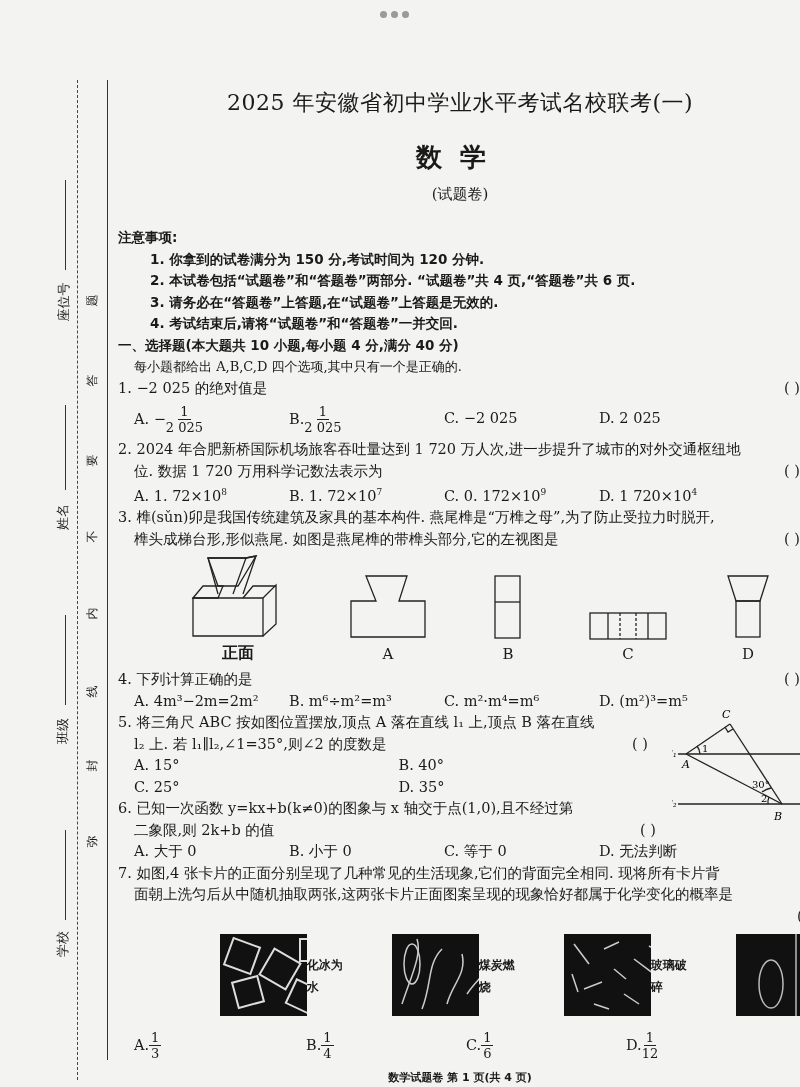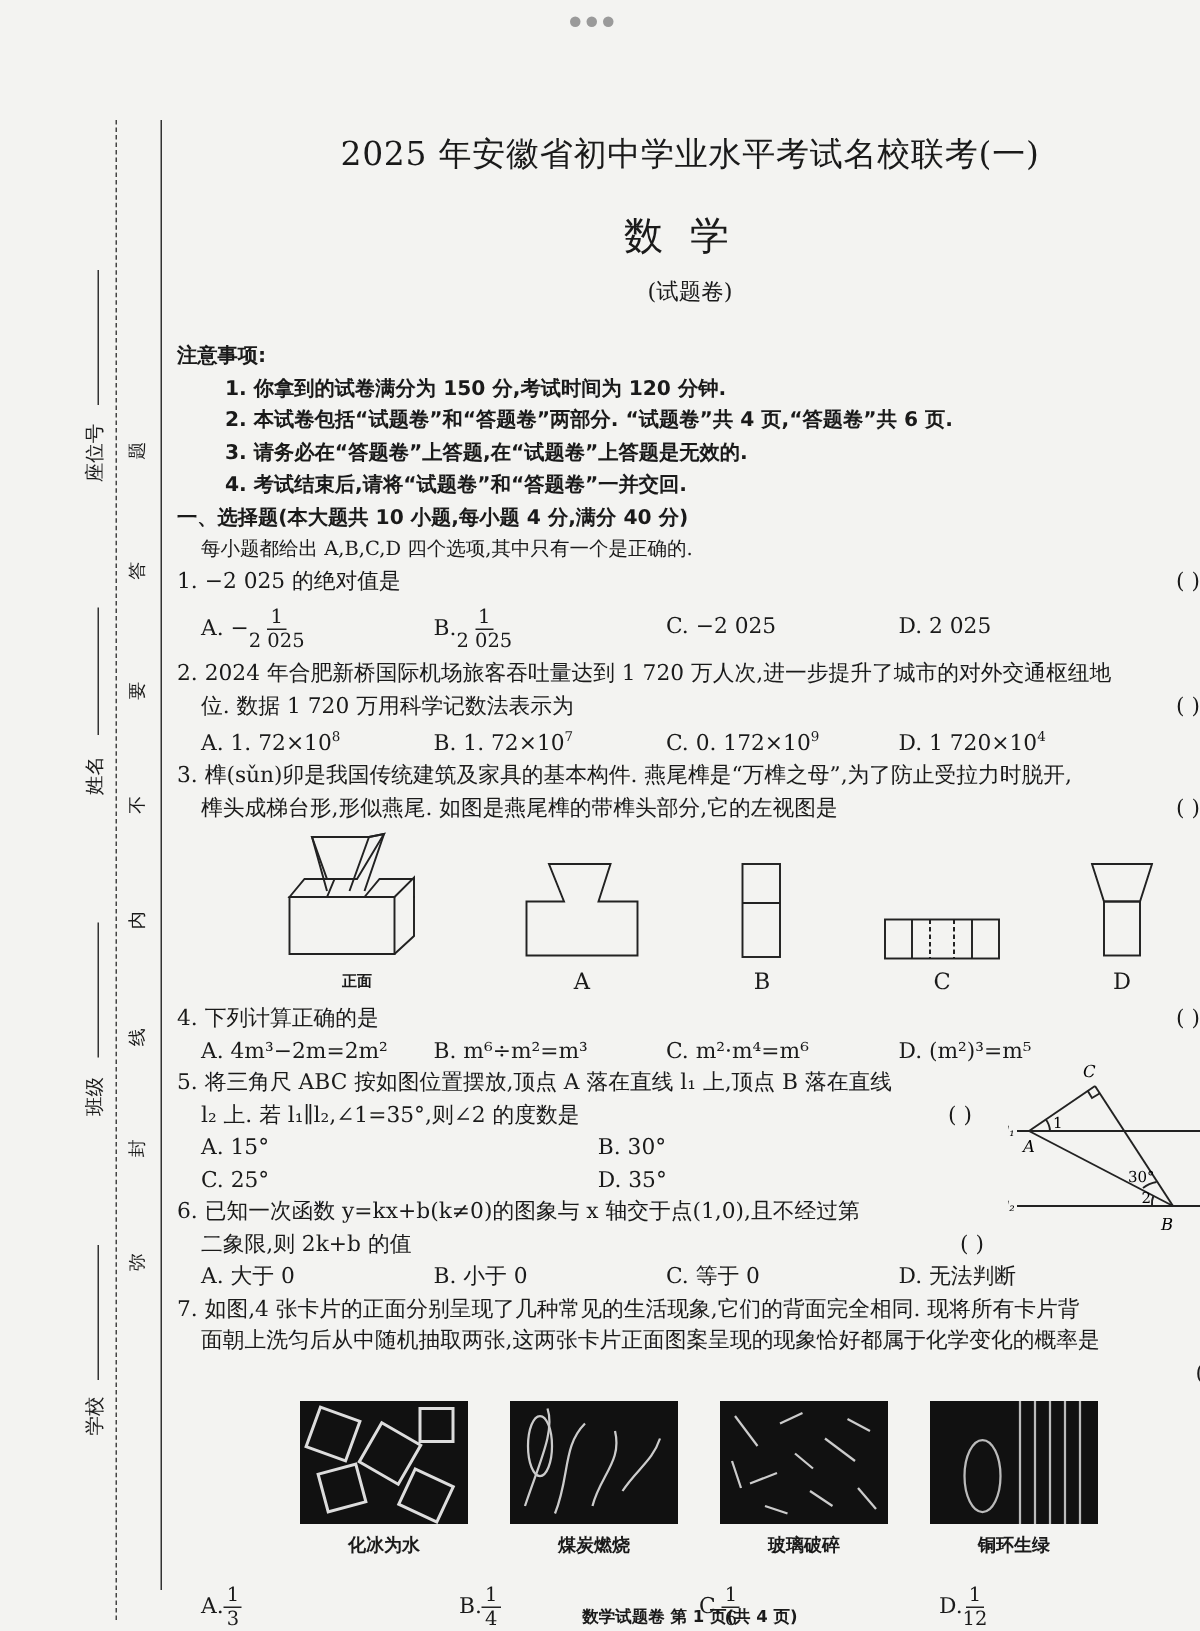--- a/index.html
+++ b/index.html
@@ -7,39 +7,39 @@
        font-family:"DejaVu Serif","Liberation Serif",serif;color:#1a1a1a;}
   .dots{position:absolute;top:11px;left:380px;display:flex;gap:4px;}
   .dots span{width:7px;height:7px;border-radius:50%;background:#9a9a9a;display:block;}
   .margin-dash{position:absolute;left:77px;top:80px;height:1000px;border-left:1px dashed #444;}
   .margin-solid{position:absolute;left:107px;top:80px;height:980px;border-left:1.5px solid #333;}
   .vlabel{position:absolute;transform:rotate(-90deg);transform-origin:center;font-size:13px;
           font-family:"DejaVu Sans",sans-serif;white-space:nowrap;}
   .vline{position:absolute;left:65px;width:1px;background:#333;}
   .seal{position:absolute;left:86px;font-size:12px;transform:rotate(-90deg);font-family:"DejaVu Sans",sans-serif;}
   .title{position:absolute;top:88px;left:120px;width:680px;text-align:center;font-size:22px;letter-spacing:0.5px;}
-  .subject{position:absolute;top:140px;left:120px;width:680px;text-align:center;font-size:26px;font-weight:normal;letter-spacing:18px;}
+  .subject{position:absolute;top:140px;left:120px;width:680px;text-align:center;font-size:26px;font-weight:bold;letter-spacing:18px;}
   .subtitle{position:absolute;top:185px;left:120px;width:680px;text-align:center;font-size:15px;}
   .content{position:absolute;left:118px;top:227px;width:690px;font-size:14.5px;line-height:21.5px;}
   .b{font-weight:bold;font-family:"DejaVu Sans",sans-serif;font-size:13.5px;}
   .note{padding-left:32px;}
   .q{position:relative;}
   .ind{padding-left:16px;}
   .paren{position:absolute;right:8px;}
   .opts{display:flex;padding-left:16px;}
   .opts>div{width:155px;}
   .opts2 > div{width:320px;}
   .frac{display:inline-flex;flex-direction:column;align-items:center;vertical-align:middle;font-size:13px;line-height:15px;}
   .frac .num{border-bottom:1px solid #222;padding:0 2px;}
   sup{font-size:9px;}
   .fig-row{display:flex;align-items:flex-end;height:115px;}
   .fig{display:flex;flex-direction:column;align-items:center;}
   .figlabel{font-size:15px;margin-top:4px;}
   .cards{display:flex;padding-left:82px;gap:28px;margin-top:8px;}
-  .card{display:flex;flex-direction:column;align-items:center;}
+  .card{display:flex;flex-direction:row;align-items:center;margin-left:20px;}
   .img{width:112px;height:82px;background:#111;position:relative;overflow:hidden;}
   .caption{font-size:12px;font-weight:bold;font-family:"DejaVu Sans",sans-serif;margin-top:4px;}
   .footer{position:absolute;top:1070px;left:120px;width:680px;text-align:center;font-size:11px;font-weight:bold;font-family:"DejaVu Sans",sans-serif;}
   .tri{position:absolute;left:672px;top:704px;}
 </style>
 </head>
 <body>
 
 <div class="dots">
     <span></span>
@@ -121,21 +121,21 @@
         <g fill="none" stroke="#222" stroke-width="1.3">
           <polygon points="20,0 58,0 68,-2 50,28 40,28 30,28" transform="translate(0,4)"></polygon>
           <polygon points="5,40 15,28 35,28 30,40" transform="translate(0,4)"></polygon>
           <polygon points="5,40 75,40 75,78 5,78" transform="translate(0,4)"></polygon>
           <polyline points="75,40 88,27 88,66 75,78" transform="translate(0,4)"></polyline>
           <polyline points="55,40 65,28 88,28" transform="translate(0,4)"></polyline>
           <polyline points="30,40 20,4 58,4 45,40" transform="translate(0,0)"></polyline>
           <polyline points="58,4 68,2 55,40"></polyline>
         </g>
       </svg>
-      <span style="font-size:10px;font-weight:bold;font-family:Liberation Sans, sans-serif">正面</span>
+      <span style="font-size:16px;font-weight:bold;font-family:Liberation Mono, monospace">正面</span>
     </div>
     <div class="fig" style="width:110px;margin-left:20px">
       <svg width="76" height="65" viewBox="0 0 76 65">
           <g fill="none" stroke="#222" stroke-width="1.3">
             <polygon points="16,1 57,1 49,26 75,26 75,62 1,62 1,26 26,26"></polygon>
           </g>
         </svg>
       <span class="figlabel">A</span>
     </div>
     <div class="fig" style="width:80px;margin-left:25px">
@@ -179,21 +179,21 @@
     <div>B. m⁶÷m²=m³</div>
     <div>C. m²·m⁴=m⁶</div>
     <div>D. (m²)³=m⁵</div>
   </div>
 
   <div style="width:545px">
     <div>5. 将三角尺 ABC 按如图位置摆放,顶点 A 落在直线 l₁ 上,顶点 B 落在直线</div>
     <div class="q ind"><span>l₂ 上. 若 l₁∥l₂,∠1=35°,则∠2 的度数是</span><span class="paren" style="right:15px">(      )</span></div>
     <div class="opts opts2">
       <div style="width:320px">A. 15°</div>
-      <div>B. 30°</div>
+      <div>B. 40°</div>
     </div>
     <div class="opts opts2">
       <div style="width:320px">C. 25°</div>
       <div>D. 35°</div>
     </div>
   </div>
 
   <div>6. 已知一次函数 y=kx+b(k≠0)的图象与 x 轴交于点(1,0),且不经过第</div>
   <div class="q ind" style="width:530px">
     <span>二象限,则 2k+b 的值</span>

